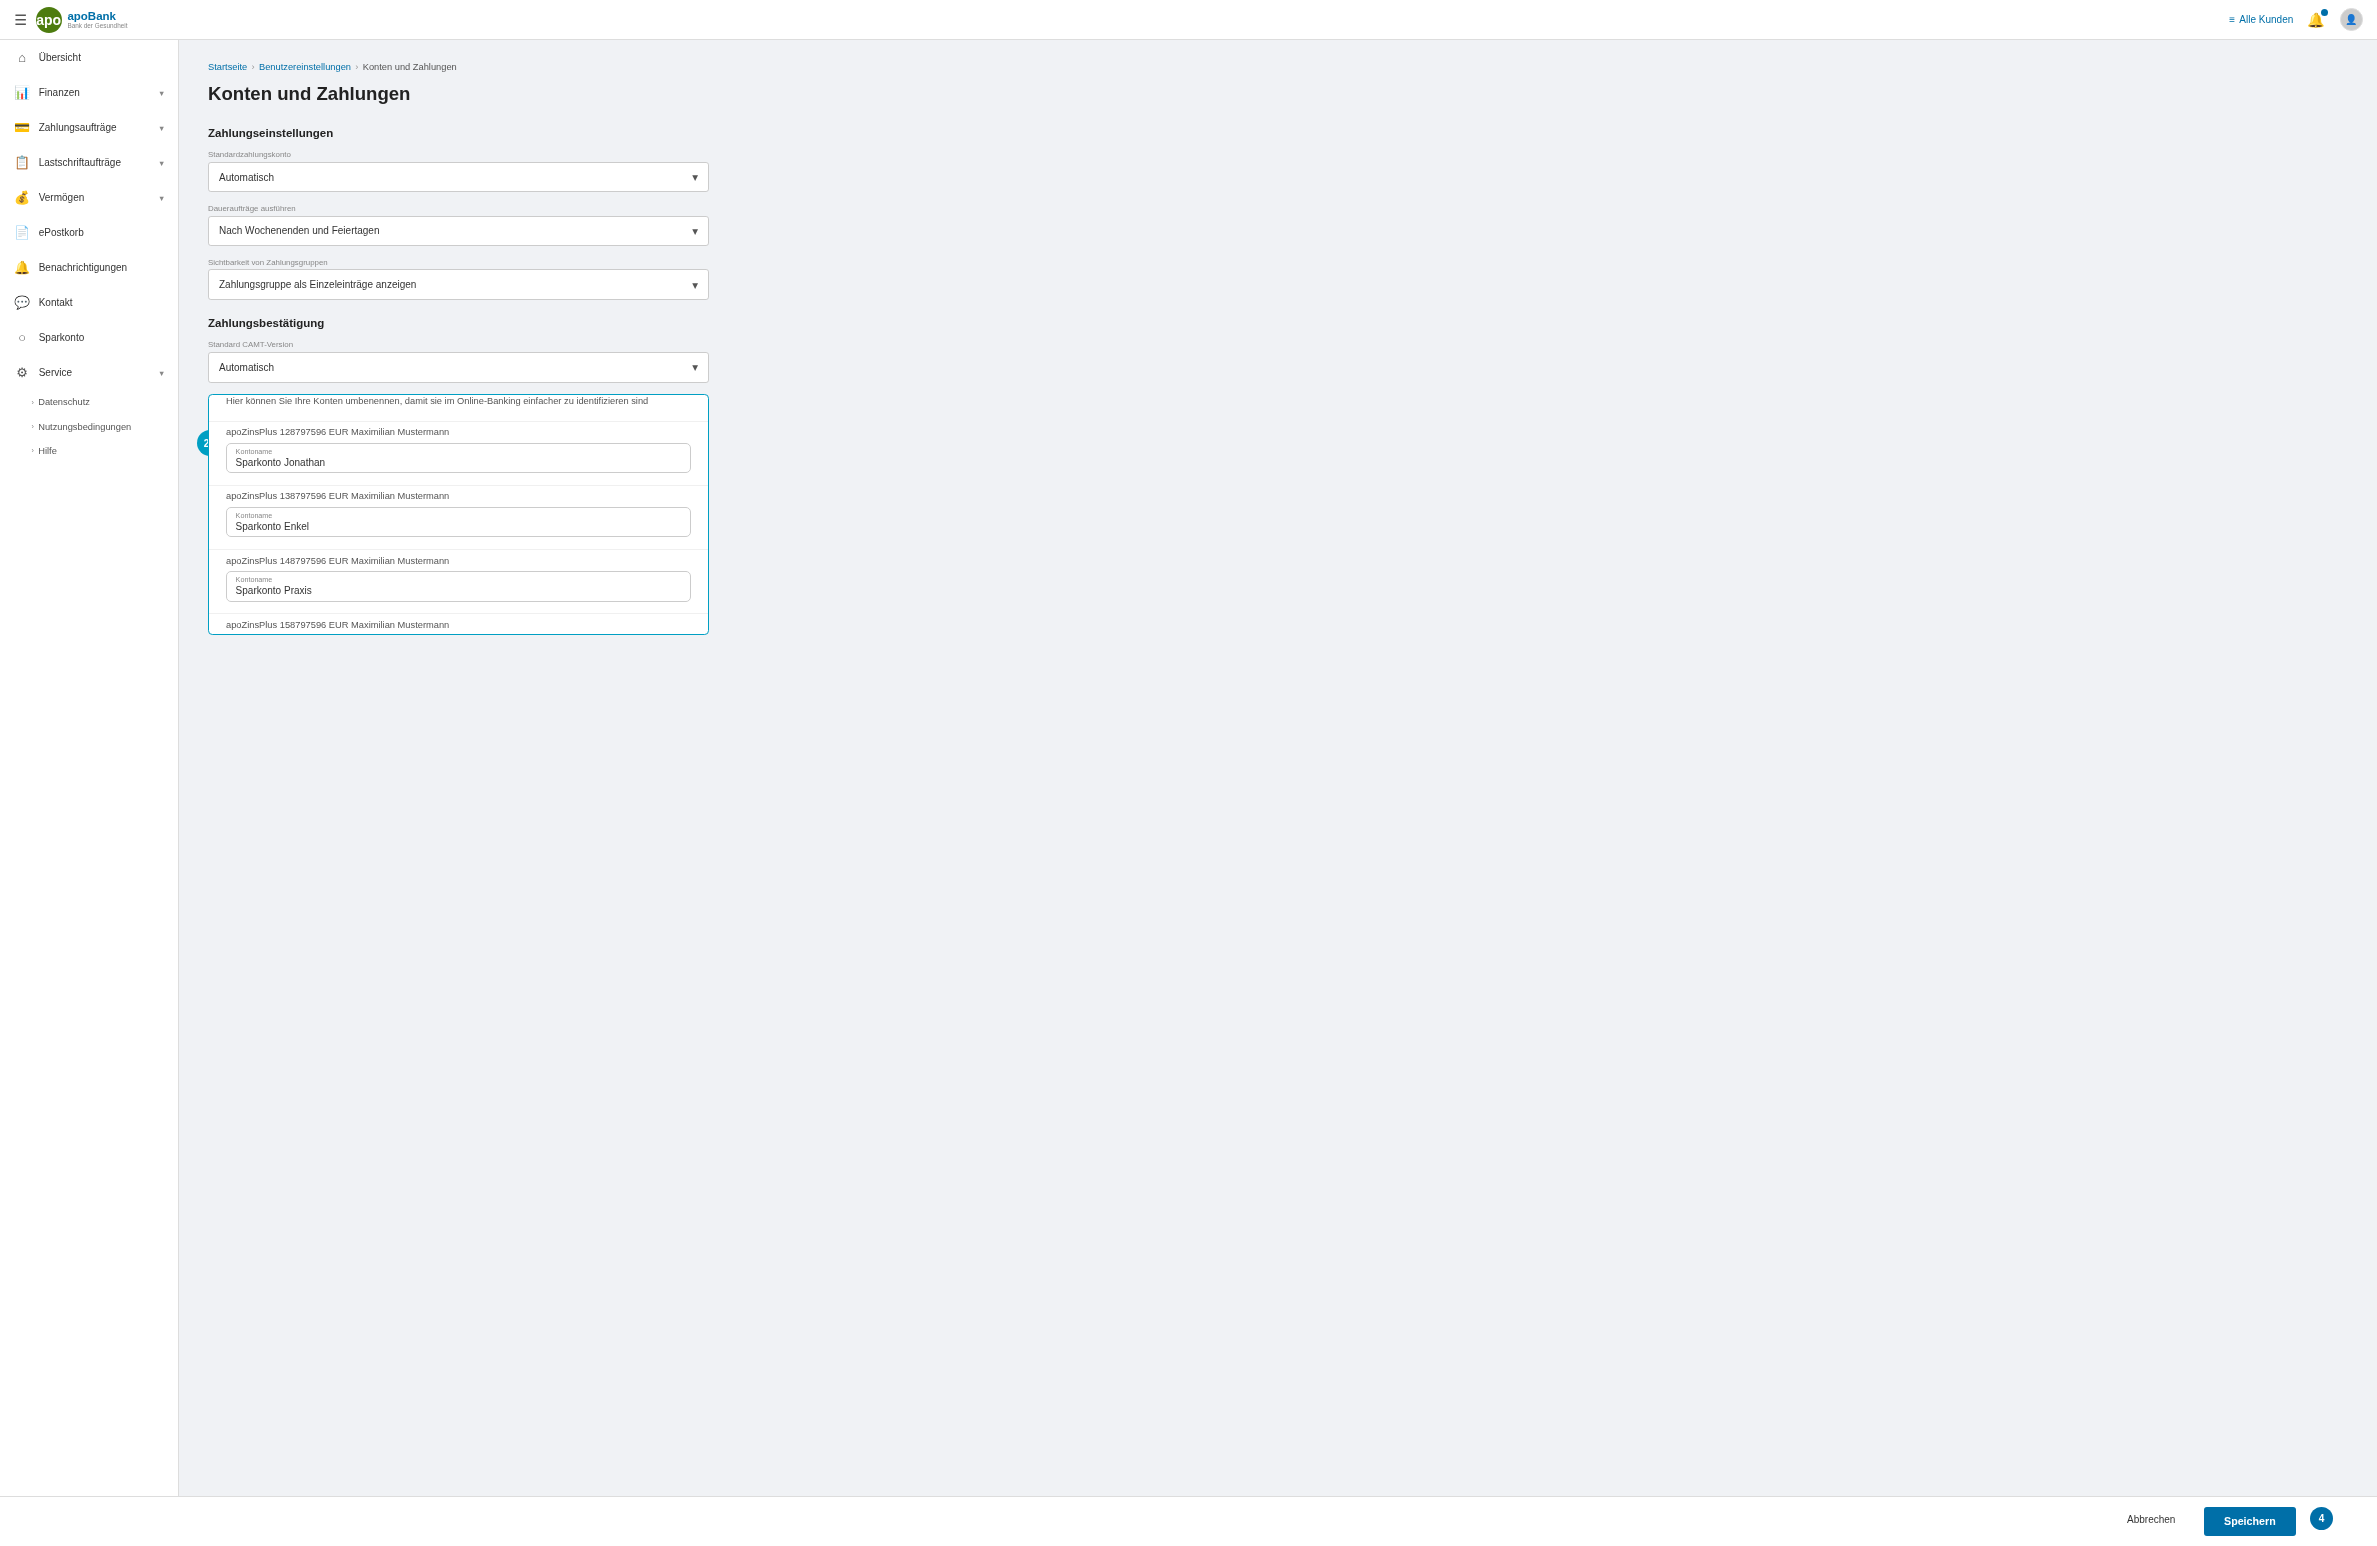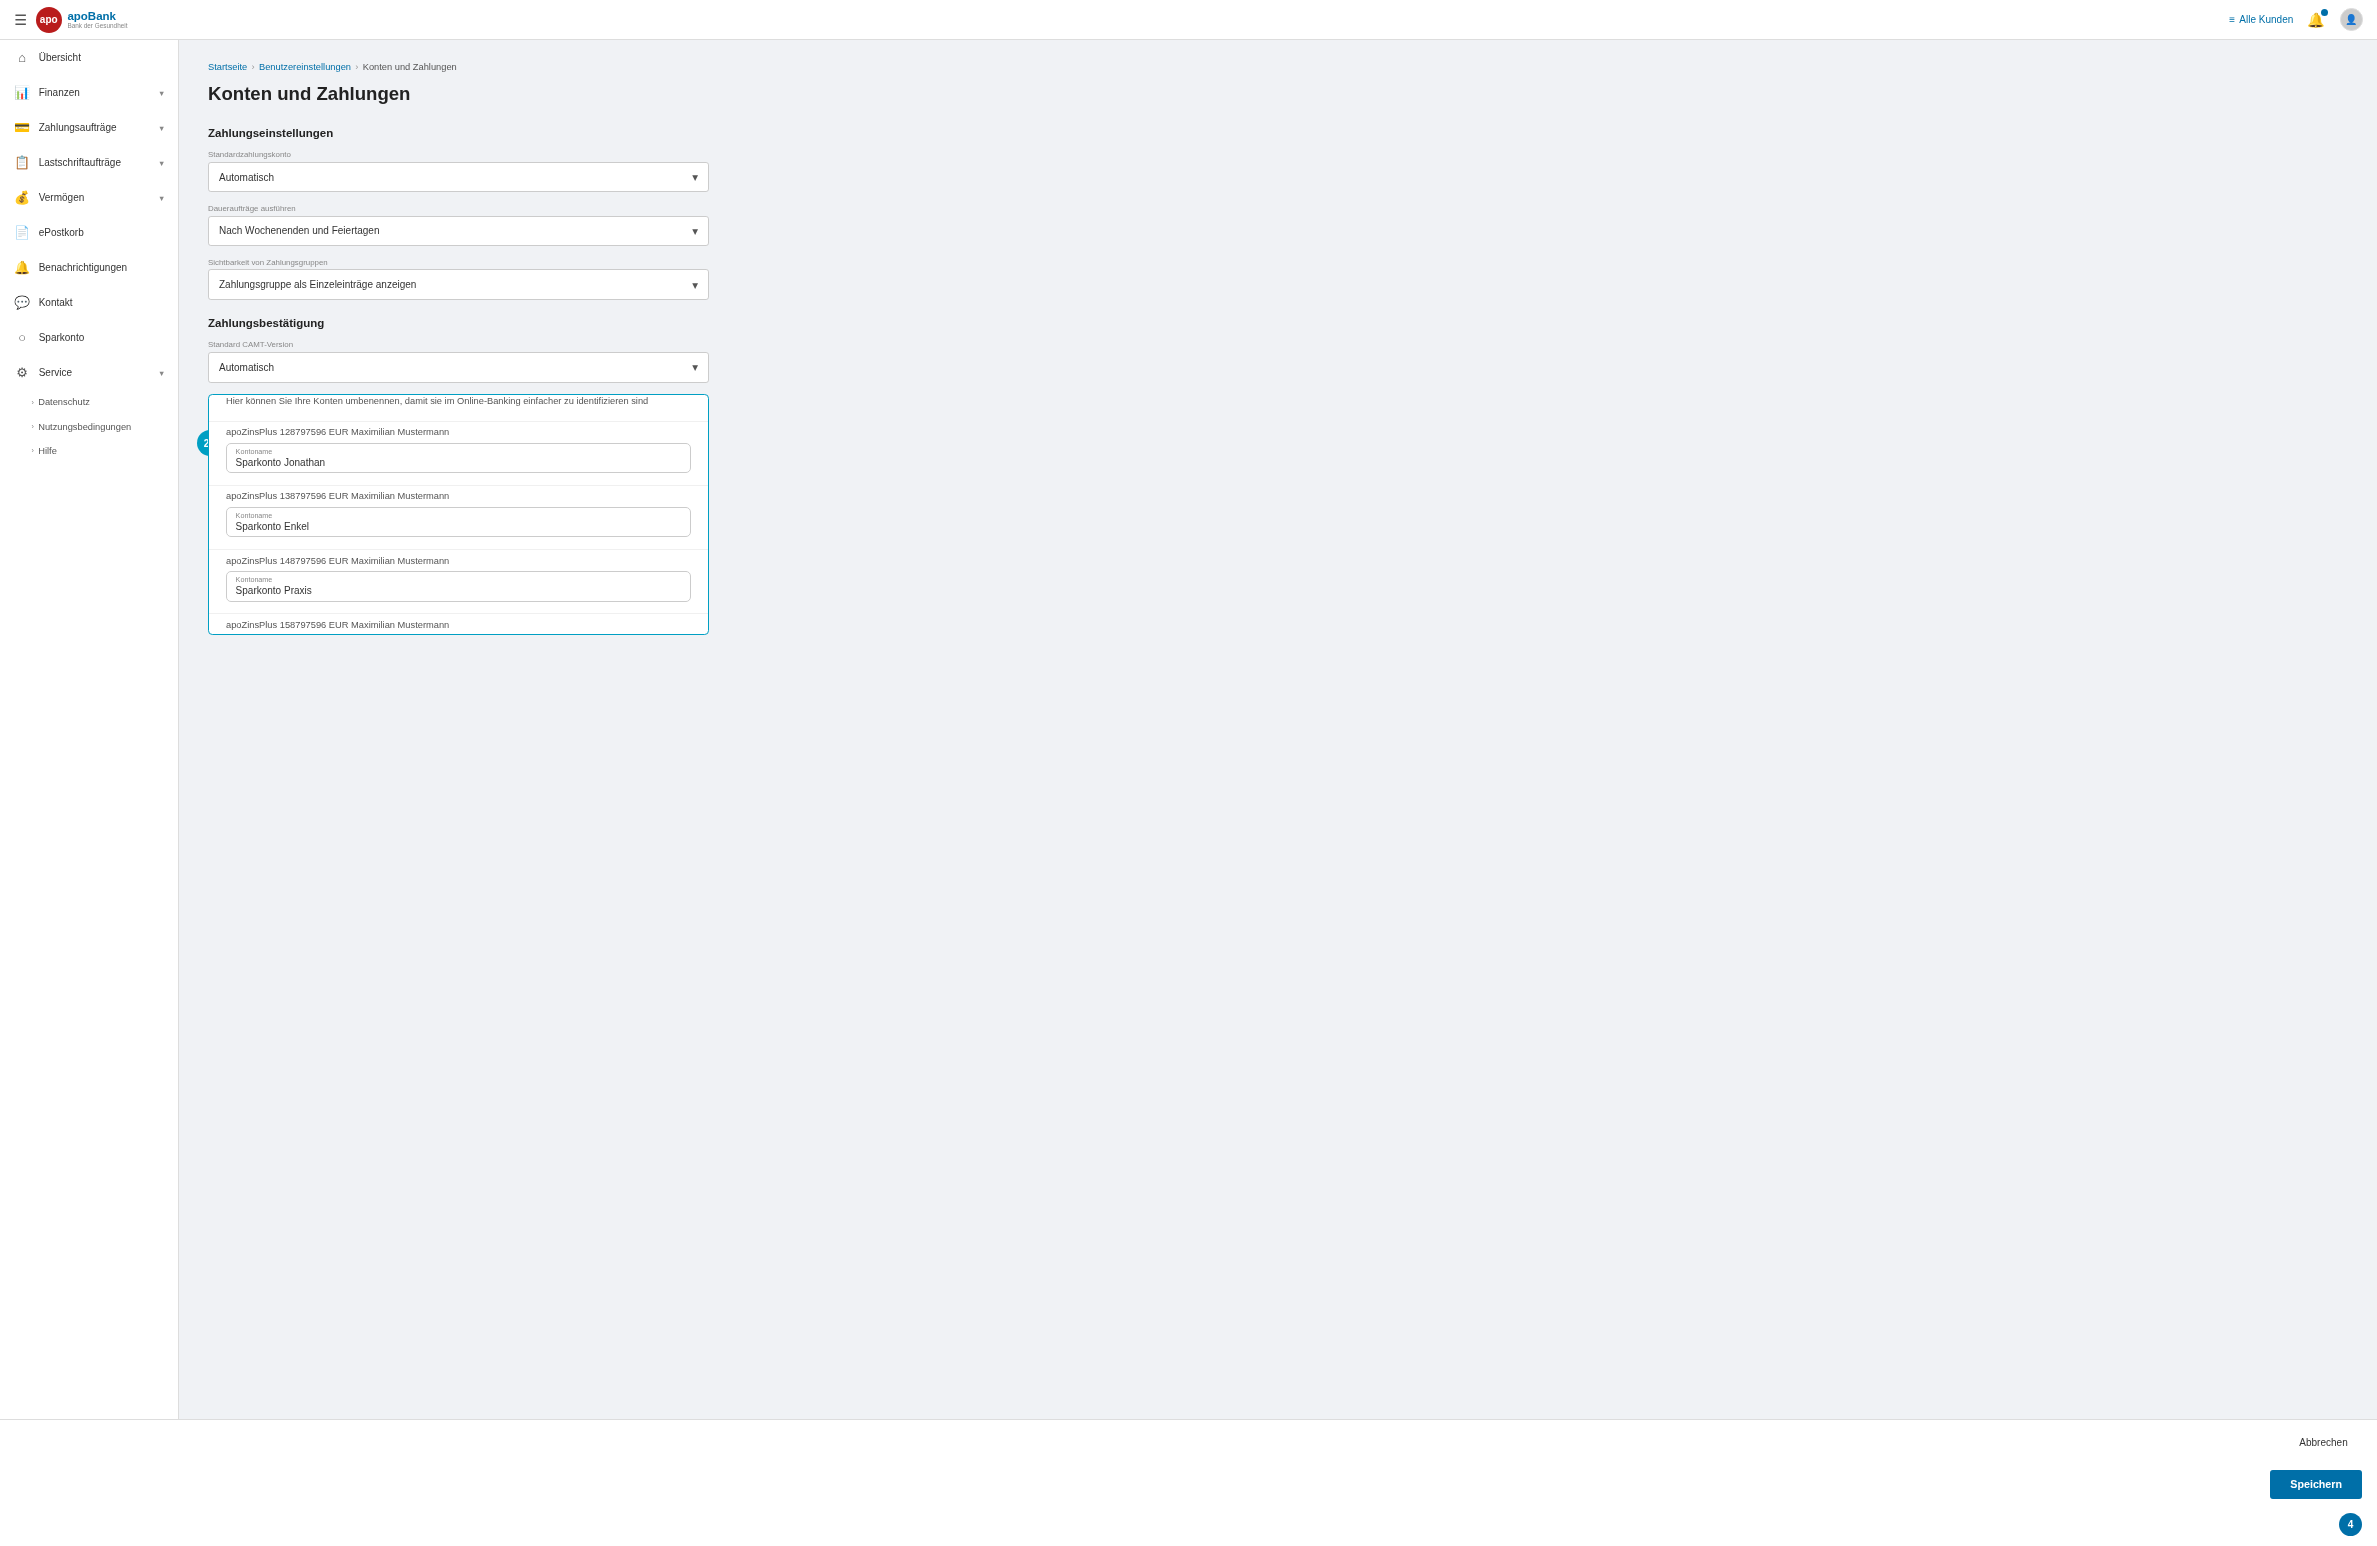--- a/index.html
+++ b/index.html
@@ -9,23 +9,23 @@
     .header {
       position: fixed; top: 0; left: 0; right: 0; height: 40px;
       background: #fff; display: flex; align-items: center;
       justify-content: space-between; padding: 0 14.3px;
       border-bottom: 0.7px solid #ddd; z-index: 100;
     }
     .header-left { display: flex; align-items: center; gap: 8.6px; }
     .hamburger { font-size: 14.3px; cursor: pointer; color: #555; }
     .logo-area { display: flex; align-items: center; gap: 5.7px; }
     .logo-circle {
-      width: 26px; height: 26px; background: #b91c1c;
+      width: 26px; height: 26px; background: #4d7c0f;
       border-radius: 50%; display: flex; align-items: center; justify-content: center;
-      color: white; font-weight: bold; font-size: 10px;
+      color: white; font-weight: bold; font-size: 14px;
     }
     .logo-text { display: flex; flex-direction: column; }
     .logo-name { font-weight: bold; font-size: 11.5px; color: #006fa8; }
     .logo-sub { font-size: 6.4px; color: #888; }
     .header-right { display: flex; align-items: center; gap: 14.3px; }
     .alle-kunden { display: flex; align-items: center; gap: 4.3px; color: #006fa8; cursor: pointer; font-size: 10px; }
     .header-icon { font-size: 14.3px; color: #555; cursor: pointer; position: relative; }
     .notif-dot {
       position: absolute; top: -2.9px; right: -2.9px;
       width: 7.2px; height: 7.2px; background: #006fa8; border-radius: 50%;
@@ -293,21 +293,20 @@
 
         <div class="truncated-account">apoZinsPlus 158797596 EUR Maximilian Mustermann</div>
       </div>
     </div>
   </div>
 </main>
 
 <div style="
   position: fixed; bottom: 0; left: 0; right: 0;
   background: #fff; border-top: 0.7px solid #ddd;
-  padding: 10px 15px; display: flex; justify-content: flex-end; align-items: flex-end; gap: 14.3px;
+  padding: 10px 44px; display: flex; justify-content: flex-end; align-items: flex-start; gap: 14.3px;
   z-index: 300;
-  flex-direction: column;
 ">
   <button class="btn-cancel">Abbrechen</button>
   <button class="btn-save">Speichern</button>
   <div class="step-badge">4</div>
 </div>
 
 
 </body></html>

